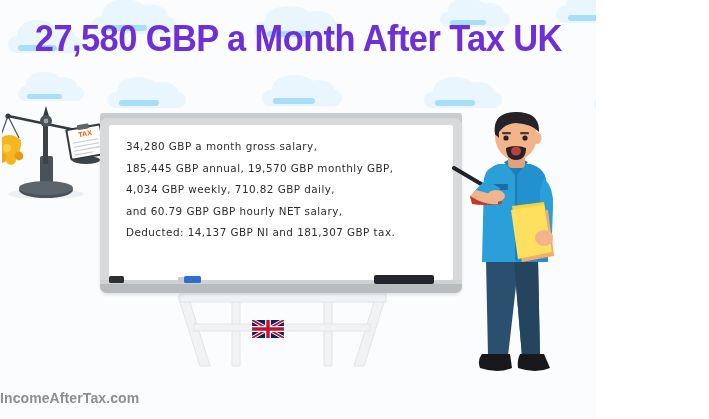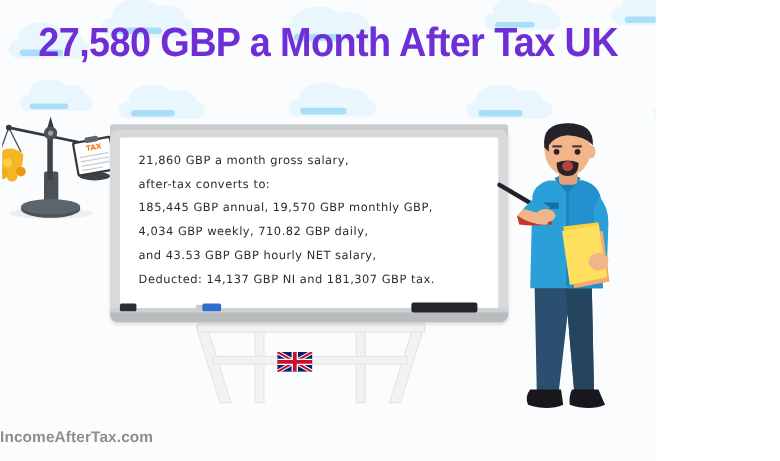--- a/index.html
+++ b/index.html
@@ -361,25 +361,24 @@
       <path d="M0,0 L60,34 M60,0 L0,34" stroke="#c8102e" stroke-width="3.6"></path>
       <path d="M30,0 V34 M0,17 H60" stroke="#ffffff" stroke-width="11"></path>
       <path d="M30,0 V34 M0,17 H60" stroke="#c8102e" stroke-width="6.5"></path>
     </svg>
   </div>
 
   <div class="board-shadow"></div>
   <div class="board">
     <div class="board-inner">
       <div class="board-text">
-        <div class="board-line">21,860 GBP a month gross salary,</div>
-        <div class="board-line">after-tax converts to:</div>
+        <div class="board-line">34,280 GBP a month gross salary,</div>
         <div class="board-line">185,445 GBP annual, 19,570 GBP monthly GBP,</div>
         <div class="board-line">4,034 GBP weekly, 710.82 GBP daily,</div>
-        <div class="board-line">and 43.53 GBP GBP hourly NET salary,</div>
+        <div class="board-line">and 60.79 GBP GBP hourly NET salary,</div>
         <div class="board-line">Deducted: 14,137 GBP NI and 181,307 GBP tax.</div>
       </div>
     </div>
     <div class="tray">
       <div class="tray-top"></div>
       <div class="marker marker-dark"></div>
       <div class="marker marker-blue-tip"></div>
       <div class="marker marker-blue"></div>
       <div class="marker eraser"></div>
     </div>

